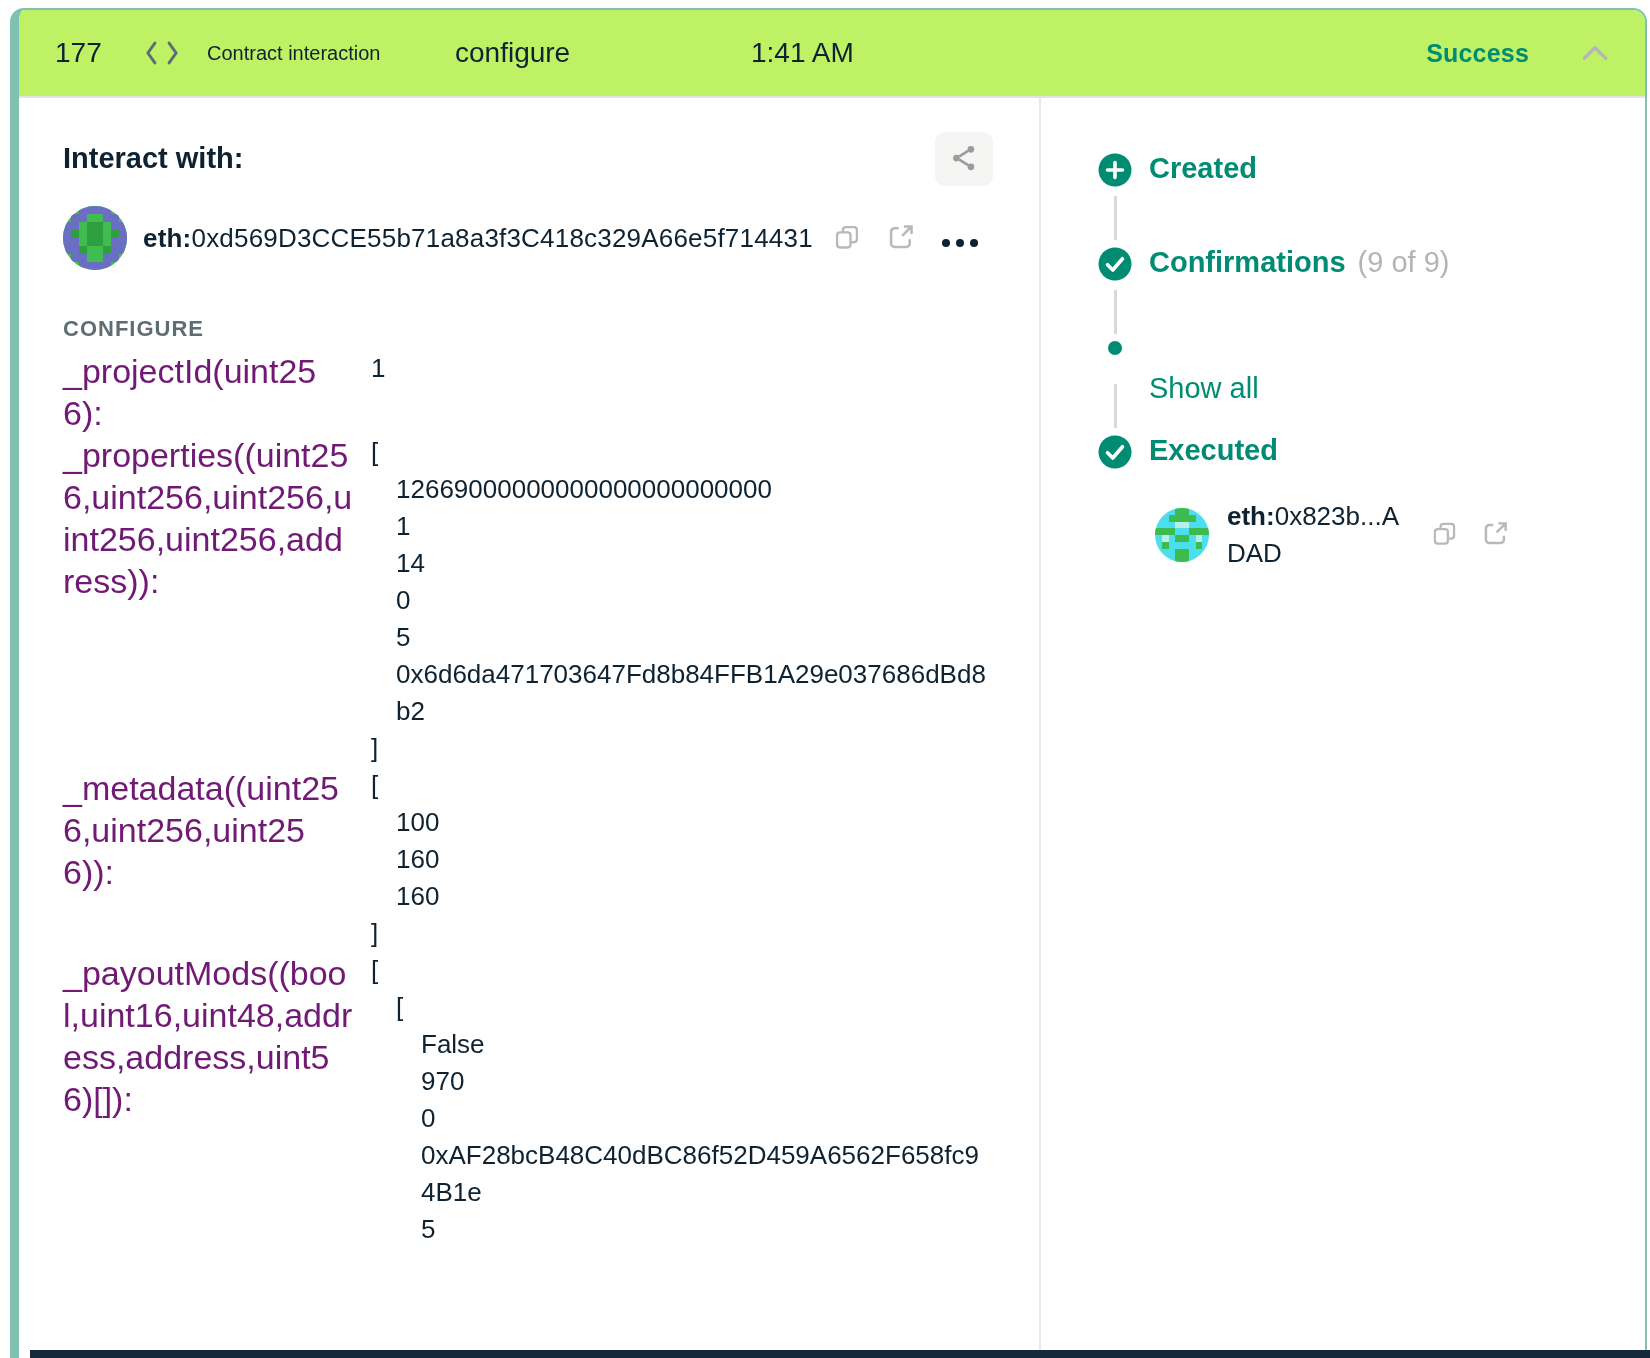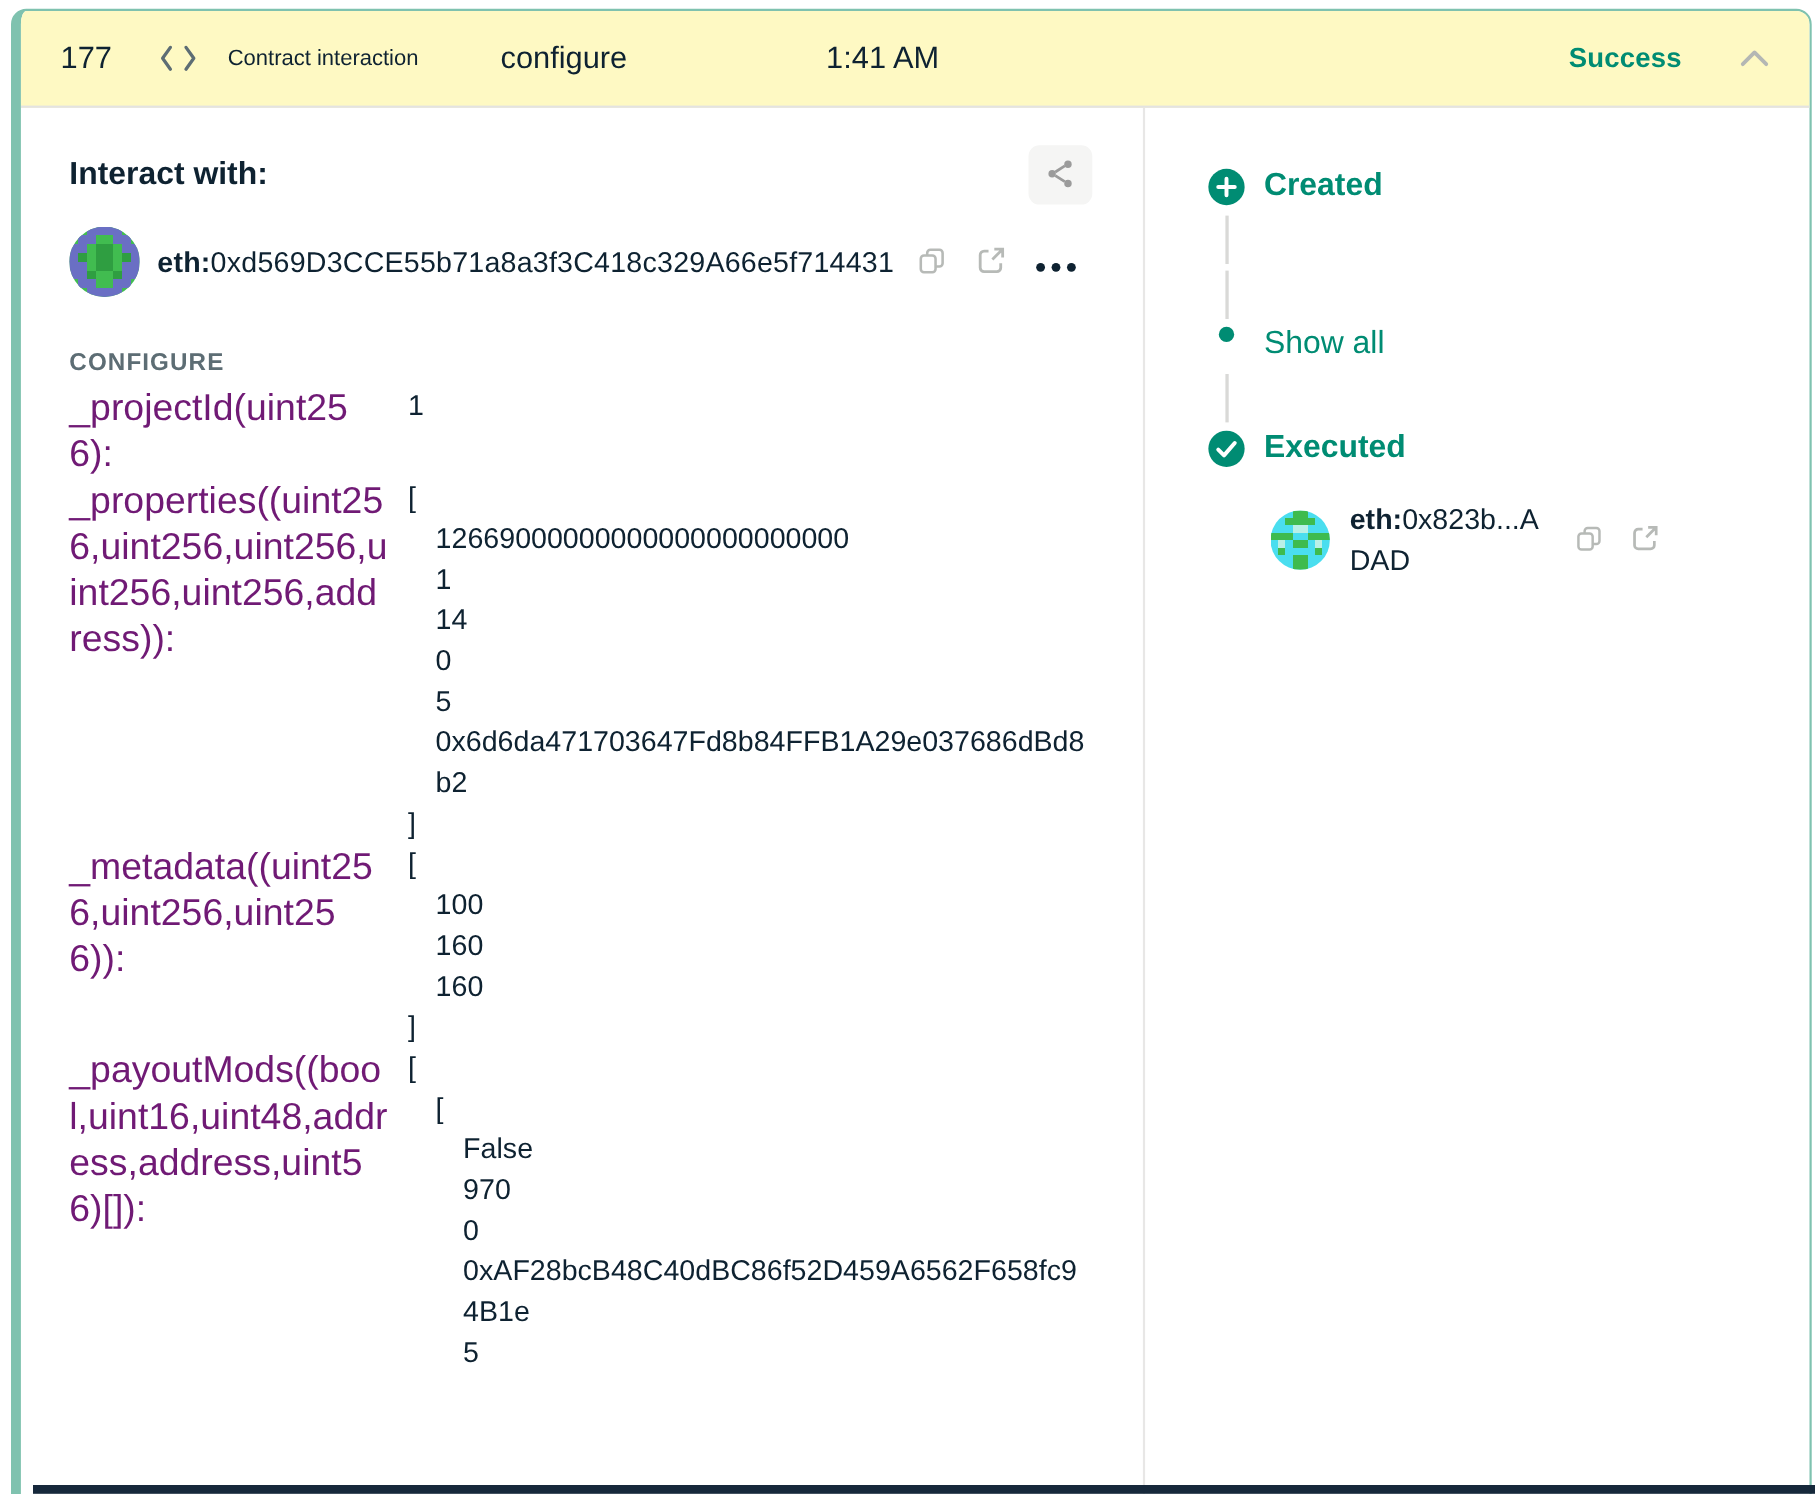--- a/index.html
+++ b/index.html
@@ -4,21 +4,21 @@
 <style>
   * { margin:0; padding:0; box-sizing:border-box; }
   html,body { width:1650px; height:1358px; background:#ffffff; overflow:hidden;
     font-family:"Liberation Sans", sans-serif; color:#0e2231; }
 
   .card { position:absolute; left:10px; top:8px; right:3px; bottom:-30px;
     border:2px solid #7fc2af; border-left-width:9px;
     border-radius:14px 14px 0 0; background:#ffffff; overflow:hidden; }
 
   
-  .card-header { height:88px; background:#fef9c3; border-bottom:2px solid #e3e3e1;
+  .card-header { height:88px; background:#bef264; border-bottom:2px solid #e3e3e1;
     display:flex; align-items:center; cursor:pointer; }
   .hdr-nonce { margin-left:36px; font-size:28px; color:#0e2231; width:62px; }
   .hdr-codeicon { margin-left:28px; width:40px; display:flex; align-items:center; }
   .hdr-type { margin-left:22px; width:248px; font-size:20px; line-height:34px; color:#0e2231; }
   .hdr-method { width:296px; font-size:28px; color:#0e2231; }
   .hdr-time { font-size:28px; color:#0e2231; }
   .hdr-status { margin-left:auto; font-size:25px; font-weight:bold; color:#008c73; letter-spacing:.2px; }
   .hdr-chevron { margin:0 34px 0 50px; display:flex; align-items:center; }
 
   
@@ -46,21 +46,21 @@
   .param-value { max-width:620px; font-size:26px; line-height:37px; color:#0e2231; margin-left:18px; }
   .param-value .vline { word-break:break-all; }
   .ind0 { padding-left:0; }
   .ind1 { padding-left:25px; }
   .ind2 { padding-left:50px; }
 
   
   .step { display:flex; align-items:flex-start; height:38px; }
   .step-ico { width:36px; display:flex; justify-content:center; align-items:center; flex:none; }
   .step-label { margin-left:16px; font-size:29px; font-weight:bold; color:#008c73; }
-  .step-label.plain { font-weight:normal; }
+  .step-label.plain { font-weight:normal;margin-top:32px; }
   .step-count { margin-left:12px; font-size:29px; color:#b2b5b2; font-weight:normal; }
   .connector { width:3px; height:44px; background:#d9d9d7; margin:6px 0 6px 17px; }
 
   .executor { margin-top:26px; margin-left:58px; display:flex; align-items:center; }
   .exec-text { margin-left:18px; width:188px; font-size:26px; line-height:37px; color:#0e2231; word-break:break-all; }
   .exec-text b { font-weight:bold; }
   .exec-actions { display:flex; align-items:center; gap:24px; margin-left:16px; }
 
   .bottom-bar { position:absolute; left:30px; right:0; bottom:0; height:8px; background:#16283b; }
 </style>
@@ -218,20 +218,30 @@
         <span class="step-ico">
           <svg width="36" height="36" viewBox="0 0 24 24">
               <circle cx="12" cy="12" r="11" fill="#008c73"></circle>
               <path d="M12 7 V17 M7 12 H17" stroke="#ffffff" stroke-width="2.4" stroke-linecap="round"></path>
             </svg>
         </span>
         <span class="step-label">Created</span>
       </div>
       <div class="connector"></div>
 
+      <div class="step">
+        <span class="step-ico">
+          <svg width="36" height="36" viewBox="0 0 24 24">
+              <circle cx="12" cy="12" r="11" fill="#008c73"></circle>
+              <path d="M7 12.5 L10.5 16 L17 8.5" fill="none" stroke="#ffffff" stroke-width="2.4" stroke-linecap="round" stroke-linejoin="round"></path>
+            </svg>
+        </span>
+        <span class="step-label">Confirmations</span>
+        <span class="step-count">(9 of 9)</span>
+      </div>
       <div class="connector"></div>
 
       <div class="step">
         <span class="step-ico">
           <svg width="16" height="16" viewBox="0 0 16 16">
               <circle cx="8" cy="8" r="7" fill="#008c73"></circle>
             </svg>
         </span>
         <span class="step-label plain">Show all</span>
       </div>

